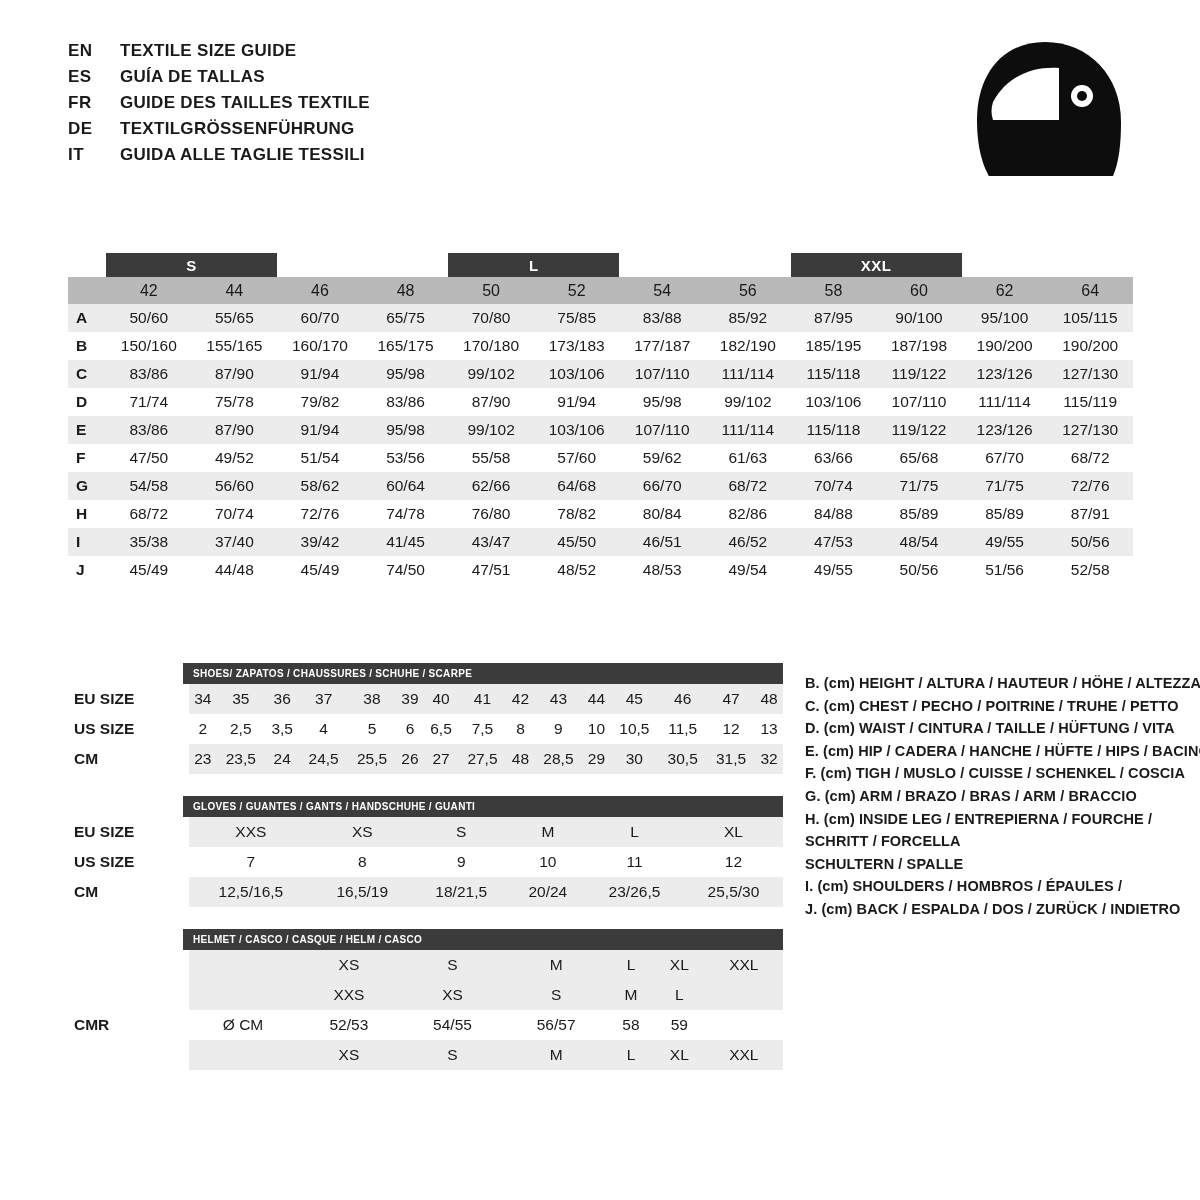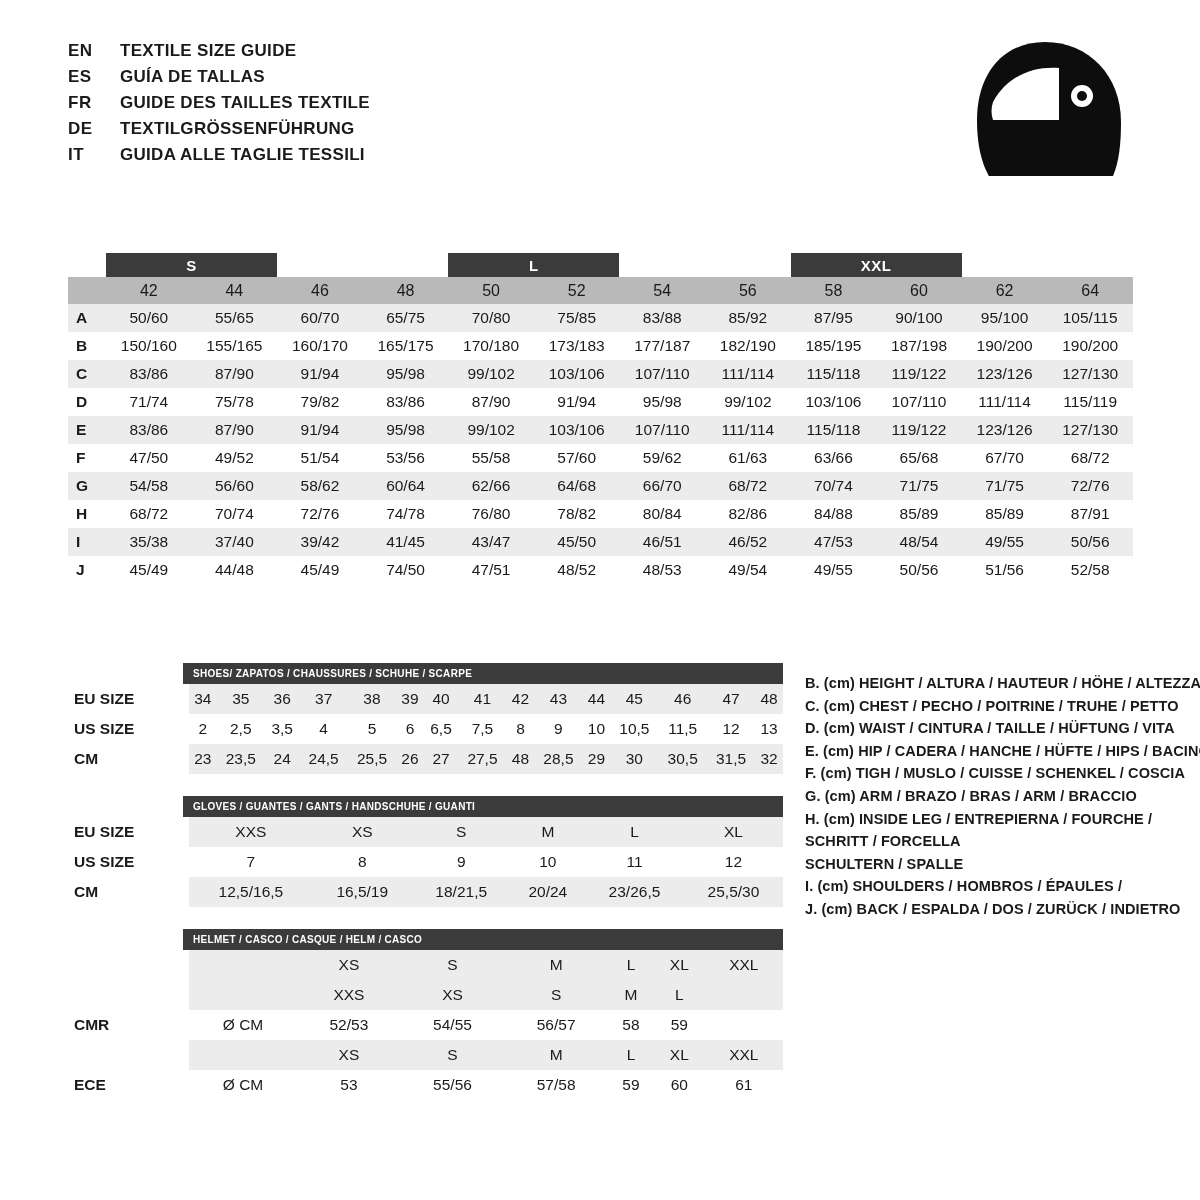--- a/index.html
+++ b/index.html
@@ -528,31 +528,20 @@
           <td class="lbl"></td>
           <td class="cell"></td>
           <td class="cell">XS</td>
           <td class="cell">S</td>
           <td class="cell">M</td>
           <td class="cell">L</td>
           <td class="cell">XL</td>
           <td class="cell">XXL</td>
           <td class="cell"></td>
         </tr>
-        <tr>
-          <td class="lbl">ECE</td>
-          <td class="cell">Ø CM</td>
-          <td class="cell">53</td>
-          <td class="cell">55/56</td>
-          <td class="cell">57/58</td>
-          <td class="cell">59</td>
-          <td class="cell">60</td>
-          <td class="cell">61</td>
-          <td class="cell"></td>
-        </tr>
       </tbody>
     </table>
   </div>
 
   <div class="legend">
     <div>B. (cm) HEIGHT / ALTURA / HAUTEUR / HÖHE / ALTEZZA</div>
     <div>C. (cm) CHEST / PECHO / POITRINE / TRUHE / PETTO</div>
     <div>D. (cm) WAIST / CINTURA / TAILLE / HÜFTUNG / VITA</div>
     <div>E. (cm) HIP / CADERA / HANCHE / HÜFTE / HIPS / BACINO</div>
     <div>F. (cm) TIGH / MUSLO / CUISSE / SCHENKEL / COSCIA</div>

